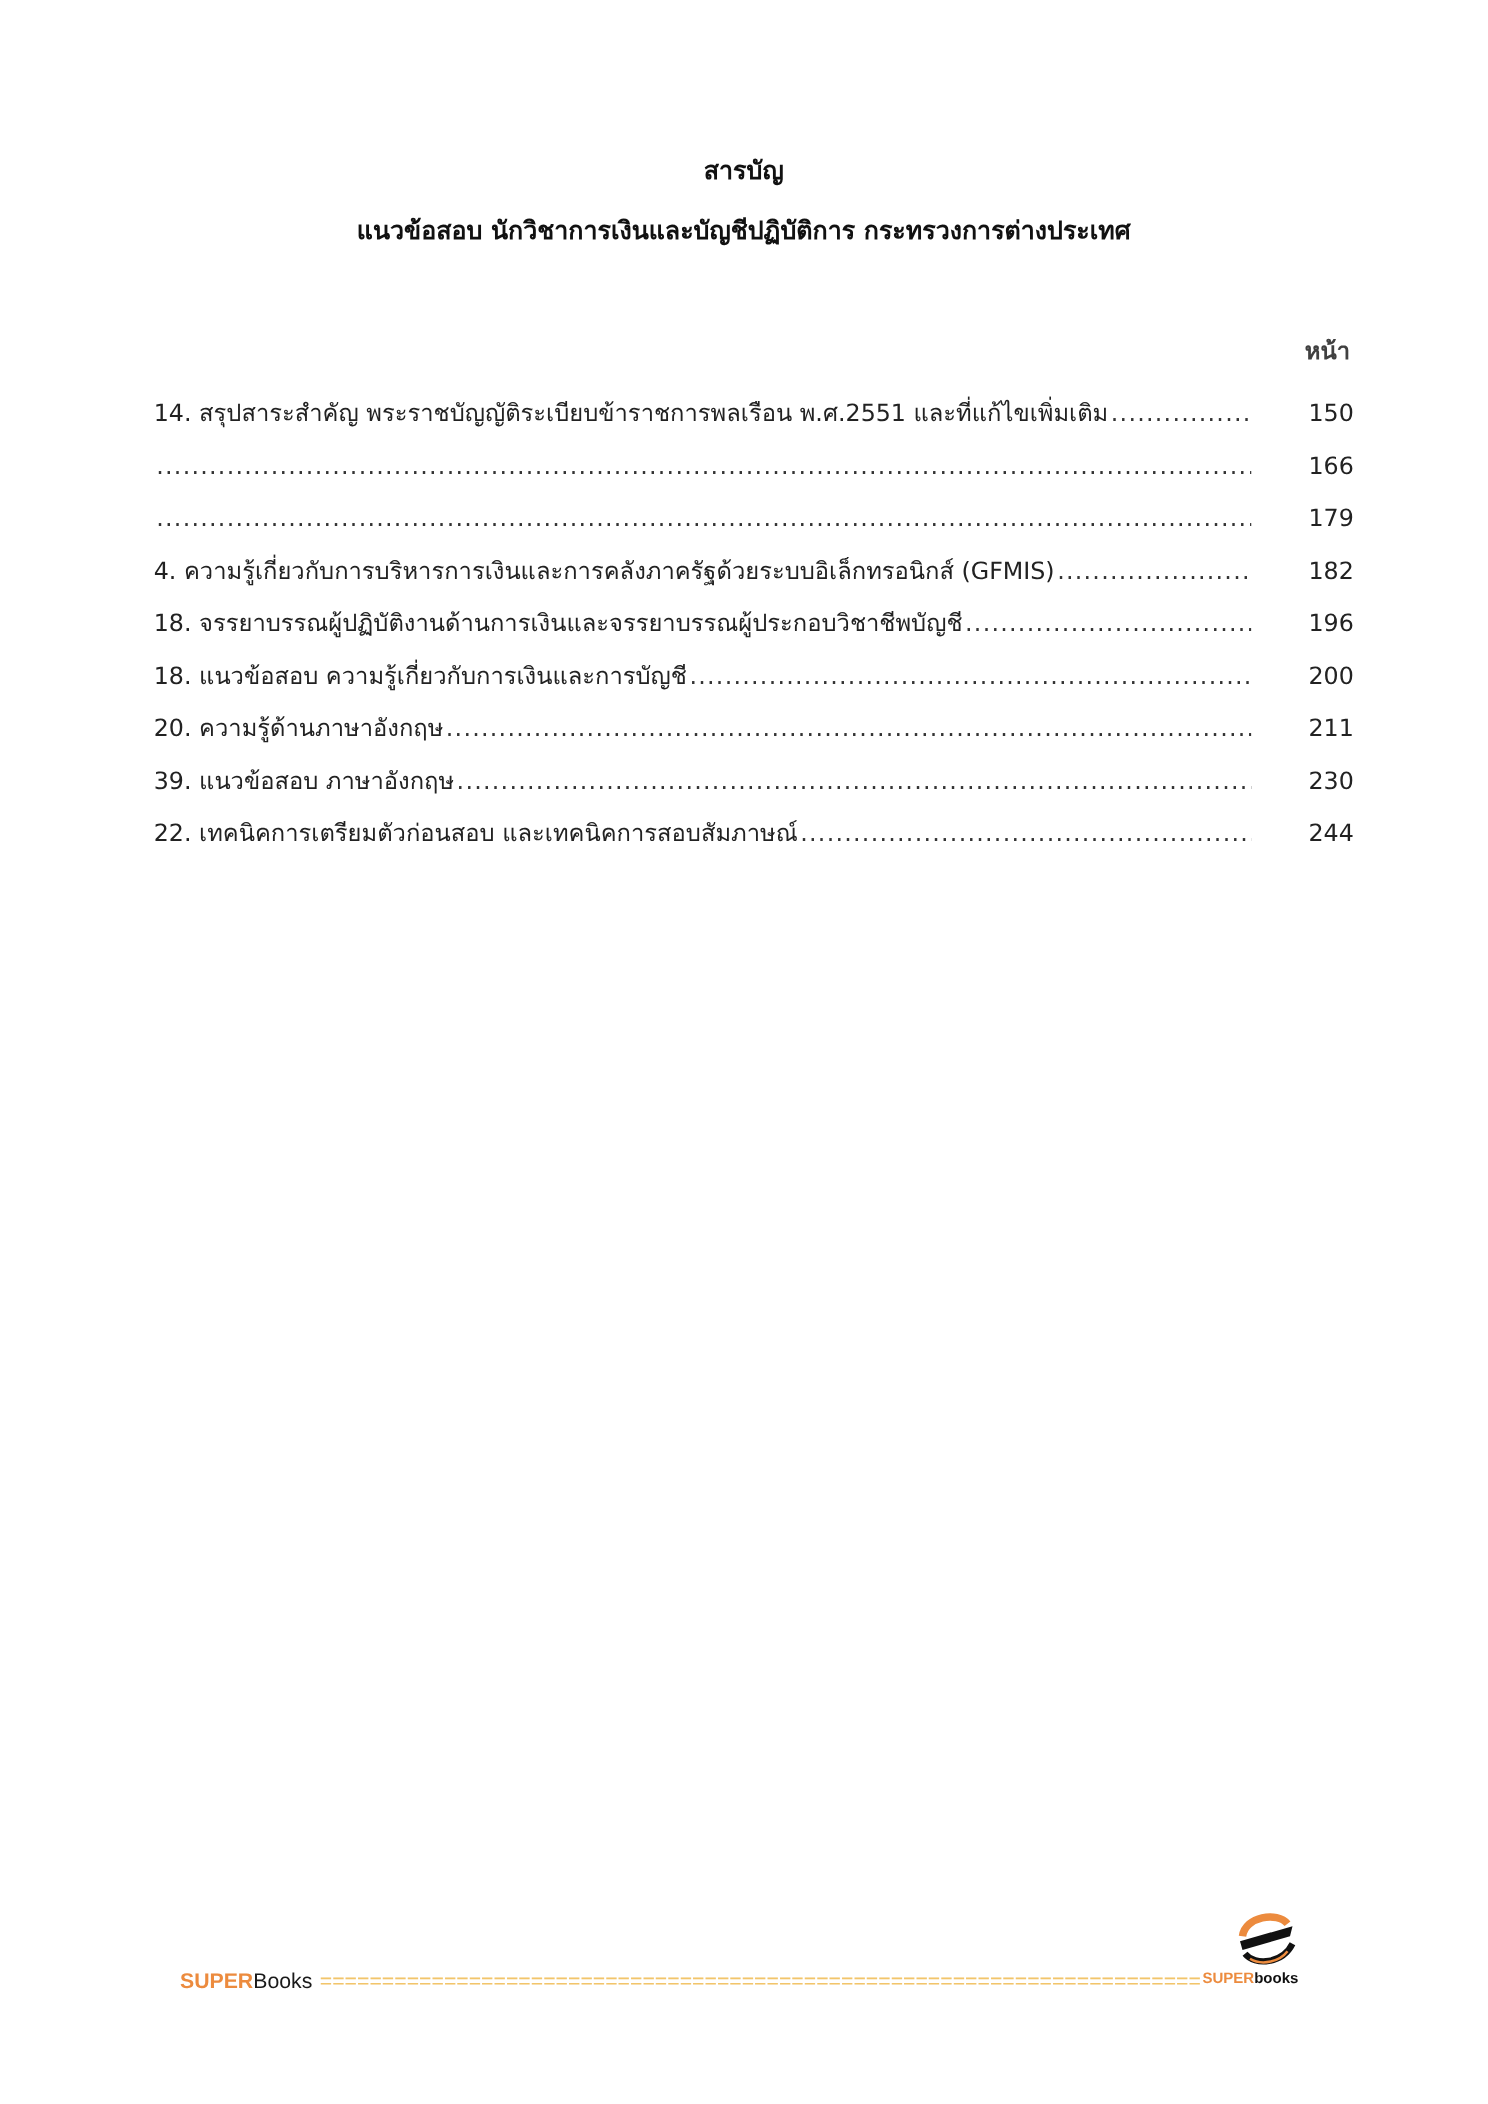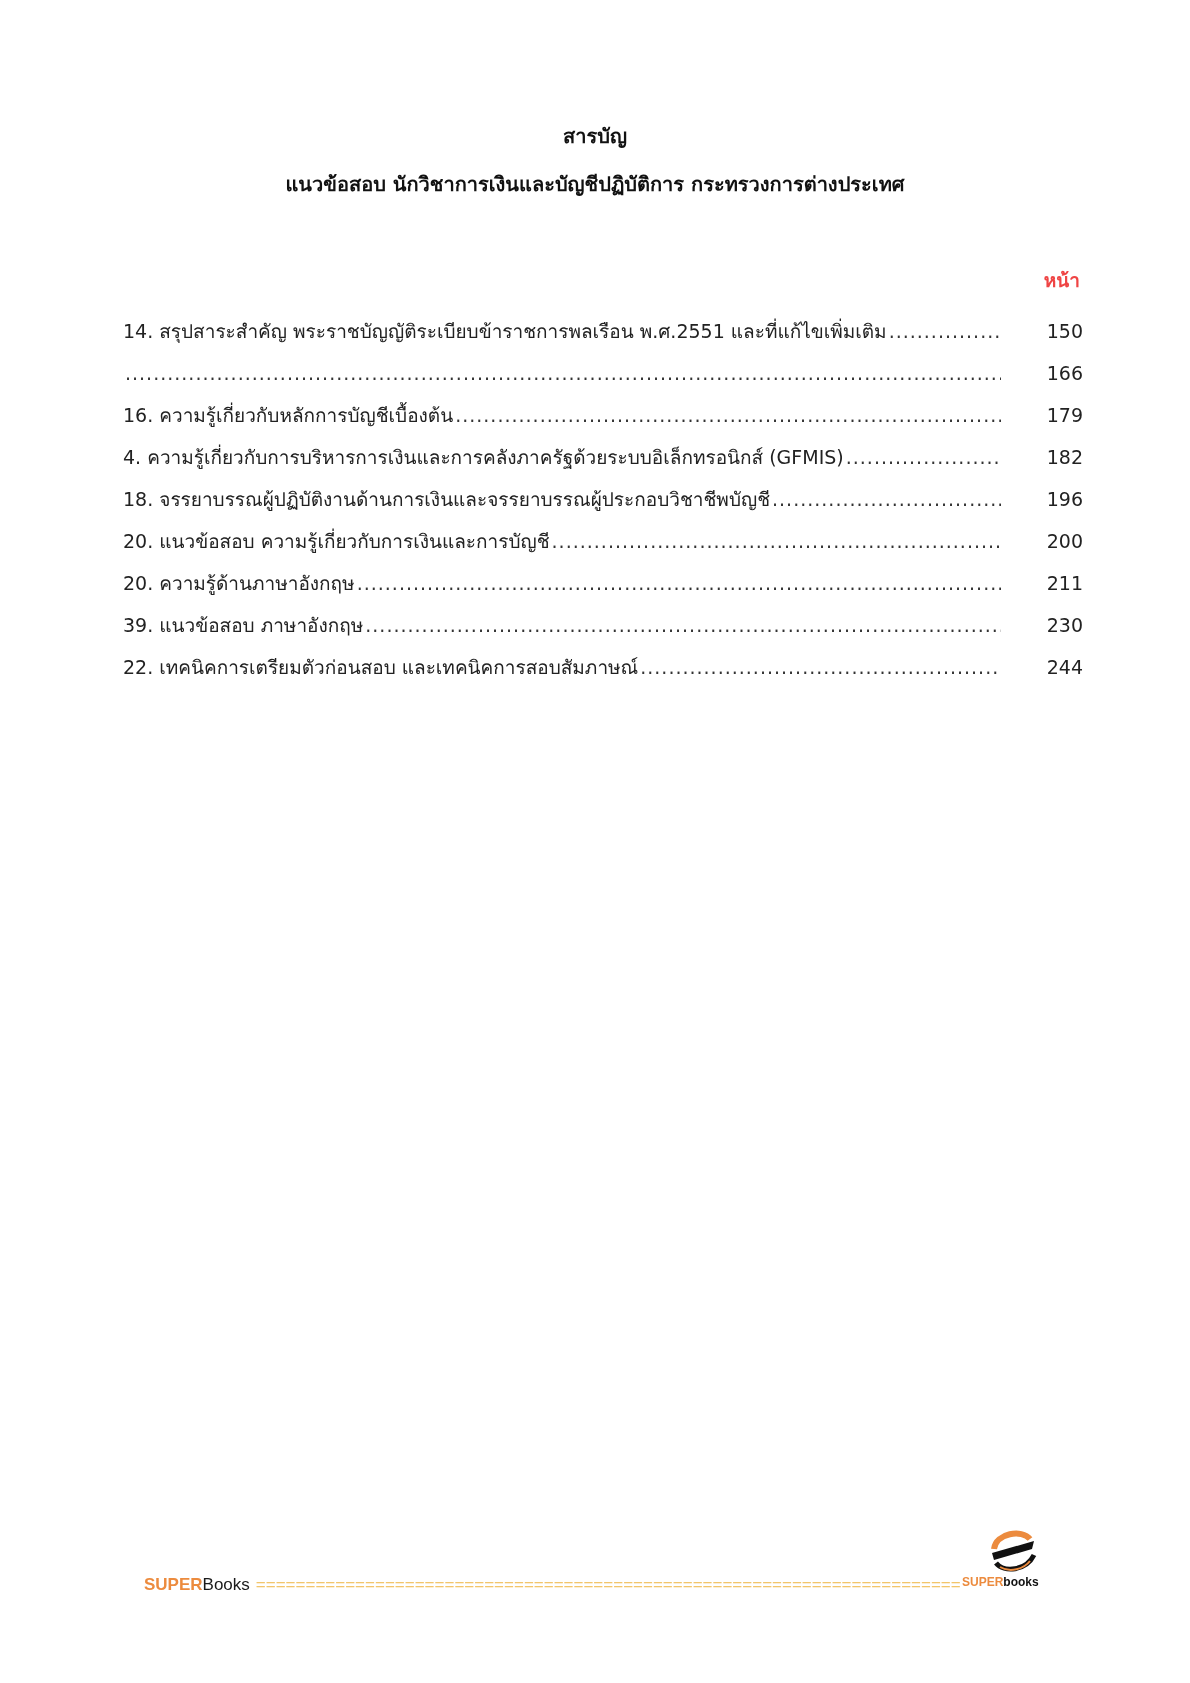--- a/index.html
+++ b/index.html
@@ -8,21 +8,21 @@
       font-family: "DejaVu Sans", sans-serif; color: #1a1a1a;
     }
     .title {
       position: absolute; left: 0; width: 100%; text-align: center;
       font-weight: bold; font-size: 20px; color: #111;
     }
     #t1 { top: 120px; }
     #t2 { top: 168px; }
     .col-head {
       position: absolute; top: 265px; right: 110px;
-      font-weight: bold; font-size: 19px; color: #ef4444;
+      font-weight: bold; font-size: 19px; color: #404040;
     }
     .toc { position: absolute; left: 123px; top: 310px; width: 960px; }
     .row {
       display: flex; align-items: center; height: 42px;
       font-size: 19px; line-height: 42px; color: #222;
     }
     .row .label { white-space: nowrap; }
     .row .dots {
       flex: 1; overflow: hidden; white-space: nowrap; margin-left: 2px;
       color: #333; letter-spacing: 1px;
@@ -54,36 +54,35 @@
   <div class="row">
       <span class="label">14. สรุปสาระสำคัญ พระราชบัญญัติระเบียบข้าราชการพลเรือน พ.ศ.2551 และที่แก้ไขเพิ่มเติม</span>
       <span class="dots">........................................................................................................................................................</span>
       <span class="page">150</span>
     </div>
   <div class="row">
       <span class="dots">........................................................................................................................................................</span>
       <span class="page">166</span>
     </div>
   <div class="row">
-      <span class="label">16. ความรู้เกี่ยวกับหลักการบัญชีเบื้องต้น</span>
       <span class="dots">........................................................................................................................................................</span>
       <span class="page">179</span>
     </div>
   <div class="row">
       <span class="label">4. ความรู้เกี่ยวกับการบริหารการเงินและการคลังภาครัฐด้วยระบบอิเล็กทรอนิกส์ (GFMIS)</span>
       <span class="dots">........................................................................................................................................................</span>
       <span class="page">182</span>
     </div>
   <div class="row">
       <span class="label">18. จรรยาบรรณผู้ปฏิบัติงานด้านการเงินและจรรยาบรรณผู้ประกอบวิชาชีพบัญชี</span>
       <span class="dots">........................................................................................................................................................</span>
       <span class="page">196</span>
     </div>
   <div class="row">
-      <span class="label">20. แนวข้อสอบ ความรู้เกี่ยวกับการเงินและการบัญชี</span>
+      <span class="label">18. แนวข้อสอบ ความรู้เกี่ยวกับการเงินและการบัญชี</span>
       <span class="dots">........................................................................................................................................................</span>
       <span class="page">200</span>
     </div>
   <div class="row">
       <span class="label">20. ความรู้ด้านภาษาอังกฤษ</span>
       <span class="dots">........................................................................................................................................................</span>
       <span class="page">211</span>
     </div>
   <div class="row">
       <span class="label">39. แนวข้อสอบ ภาษาอังกฤษ</span>

